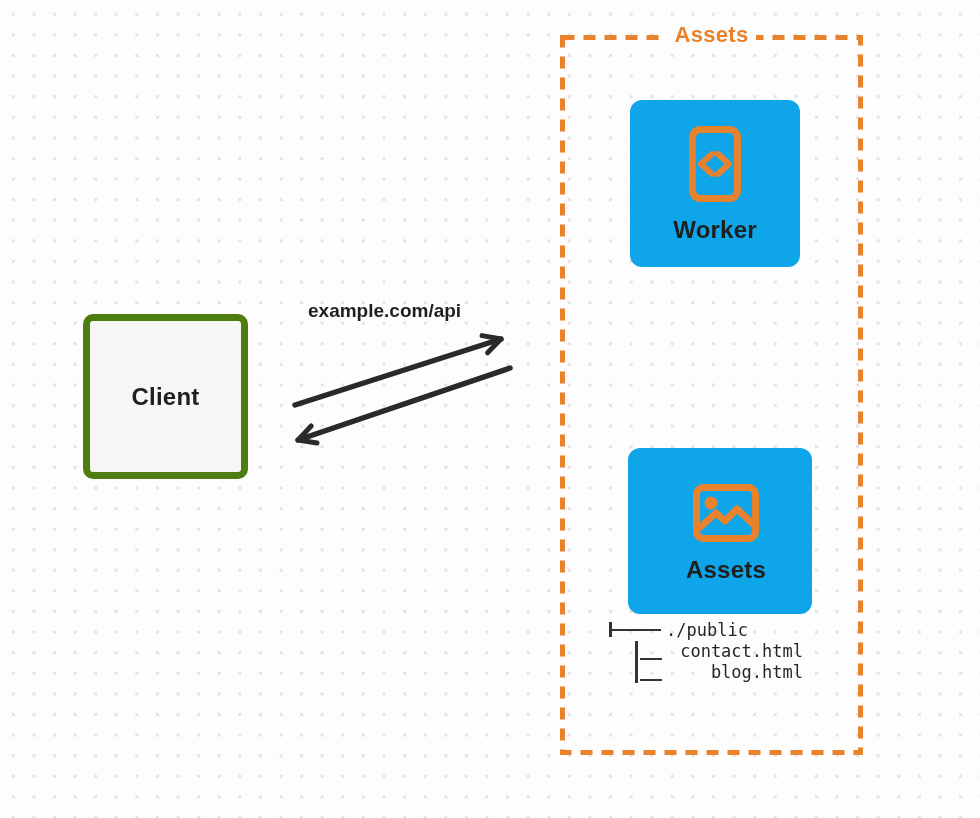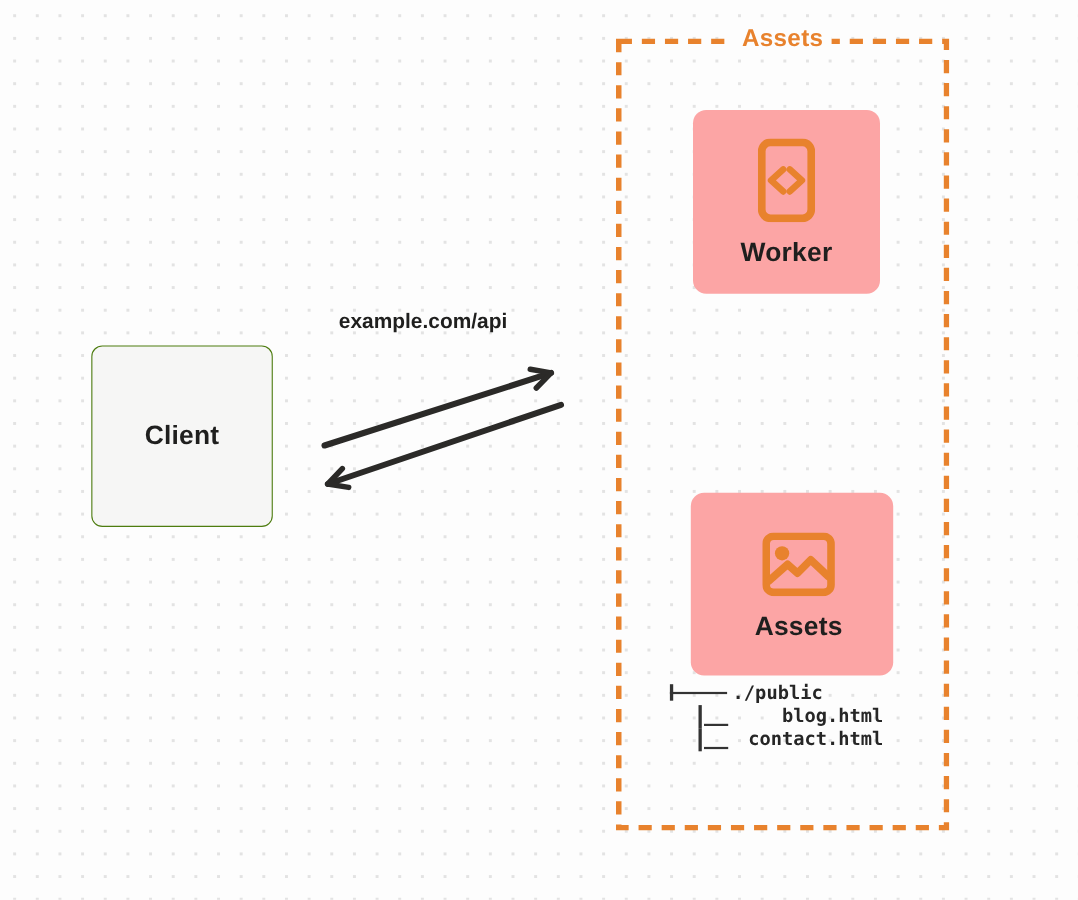--- a/index.html
+++ b/index.html
@@ -10,57 +10,57 @@
     background-size:20.6px 20.6px;
     background-position:3px 4px;
     font-family:"Liberation Sans", sans-serif;
     color:#1F1F1E;
   }
   .abs{position:absolute;}
 
   
   .client-box{
     left:83px;top:314px;width:165px;height:165px;
-    background:#F6F6F5;border:1px solid #4d7c0f;border-radius:10px;
+    background:#F6F6F5;border:7px solid #4d7c0f;border-radius:10px;
     display:flex;align-items:center;justify-content:center;
     box-sizing:border-box;
   }
   .node-label{font-size:24px;font-weight:bold;color:#1F1F1E;letter-spacing:.2px;}
 
   
   .req-label{
-    left:308px;top:282px;font-size:19px;font-weight:bold;color:#1F1F1E;
+    left:308px;top:300px;font-size:19px;font-weight:bold;color:#1F1F1E;
   }
 
   
   .project-svg{left:560px;top:35px;}
   .project-label{
     left:560px;top:22px;width:303px;text-align:center;
   }
   .project-label span{
     display:inline-block;background:#FDFDFD;padding:0 8px;
     font-size:22px;font-weight:bold;color:#E8822D;letter-spacing:.3px;
   }
 
   
   .card{
-    background:#fca5a5;border-radius:12px;
+    background:#0ea5e9;border-radius:12px;
     display:flex;flex-direction:column;align-items:center;
   }
   .worker-card{left:630px;top:100px;width:170px;height:167px;}
   .assets-card{left:628px;top:448px;width:172px;height:166px;padding-left:12px;}
   .worker-card .icon-wrap{margin-top:26px;height:76px;display:flex;align-items:center;}
   .assets-card .icon-wrap{margin-top:36px;height:58px;display:flex;align-items:center;}
   .card .node-label{margin-top:14px;}
 
   
   .tree{
     left:609px;top:620px;width:196px;
     font-family:"DejaVu Sans Mono", monospace;
-    font-size:17px;font-weight:bold;color:#262626;
+    font-size:17px;font-weight:normal;color:#262626;
   }
   .tree-row{position:relative;height:21px;line-height:21px;}
   .tree-root-label{position:absolute;left:57px;top:0;}
   .tree-tick{position:absolute;left:0;top:2px;width:2.5px;height:15px;background:#333;}
   .tree-hline{position:absolute;left:0;top:8.5px;width:52px;height:2.5px;background:#333;}
   .tree-vline{position:absolute;left:26px;top:0;width:2.5px;height:21px;background:#333;}
   .tree-uline{position:absolute;left:31px;bottom:2px;width:22px;height:2.5px;background:#333;}
   .tree-file-label{position:absolute;right:2px;top:0;}
 
   svg{display:block;}
@@ -118,20 +118,20 @@
 
 <div class="abs tree">
   <div class="tree-row">
     <span class="tree-tick"></span>
     <span class="tree-hline"></span>
     <span class="tree-root-label">./public</span>
   </div>
   <div class="tree-row">
     <span class="tree-vline"></span>
     <span class="tree-uline"></span>
-    <span class="tree-file-label">blog.html</span>
+    <span class="tree-file-label">contact.html</span>
   </div>
   <div class="tree-row">
     <span class="tree-vline"></span>
     <span class="tree-uline"></span>
-    <span class="tree-file-label">contact.html</span>
+    <span class="tree-file-label">blog.html</span>
   </div>
 </div>
 
 </body></html>

